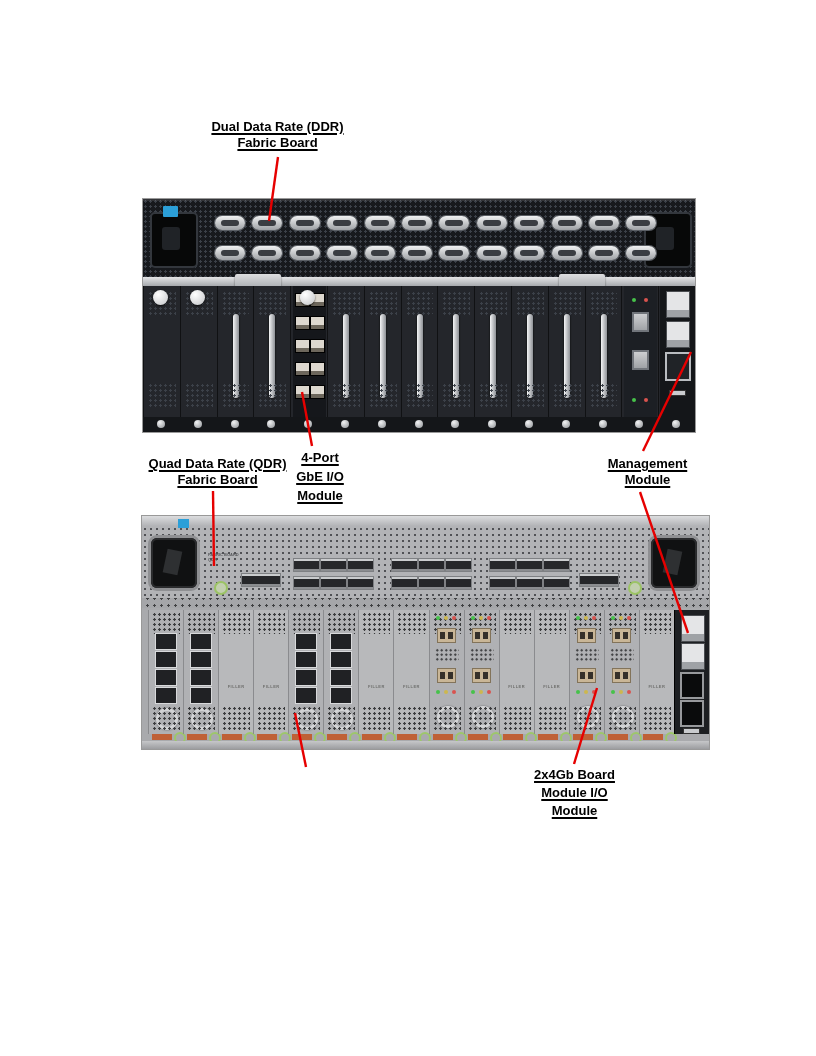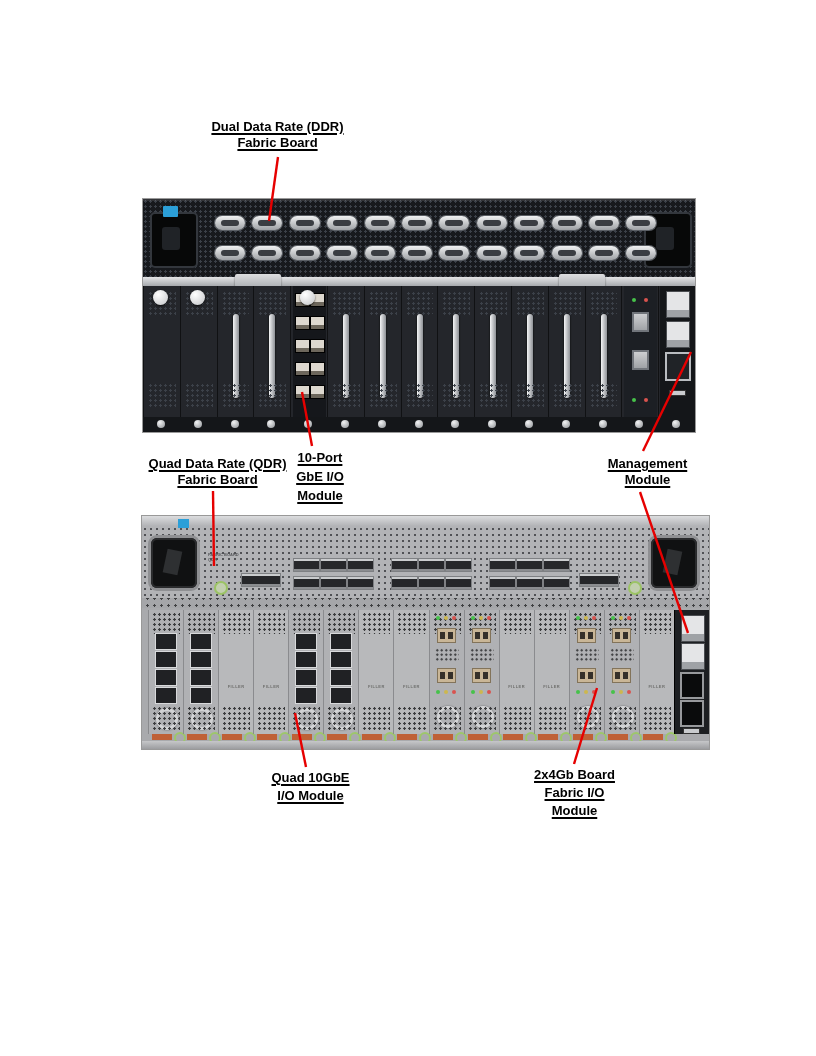--- a/index.html
+++ b/index.html
@@ -108,38 +108,34 @@
     <span>Dual Data Rate (DDR)</span>
     <span>Fabric Board</span>
   </div>
 
   <div class="callout-label" id="label-qdr">
     <span>Quad Data Rate (QDR)</span>
     <span>Fabric Board</span>
   </div>
 
   <div class="callout-label" id="label-gbe">
-    <span>10-Port</span>
+    <span>4-Port</span>
     <span>GbE I/O</span>
     <span>Module</span>
   </div>
 
   <div class="callout-label" id="label-mgmt">
     <span>Management</span>
     <span>Module</span>
   </div>
 
-  <div class="callout-label" id="label-quad">
-    <span>Quad 10GbE</span>
-    <span>I/O Module</span>
-  </div>
 
   <div class="callout-label" id="label-fc">
     <span>2x4Gb Board</span>
-    <span>Fabric I/O</span>
+    <span>Module I/O</span>
     <span>Module</span>
   </div>
 
   <div class="chassis" id="chassis-ddr">
       <div class="ddr-top">
         <div class="psock" style="left: 7px; top: 13px;"></div>
         <div class="psock" style="left: 501px; top: 13px;"></div>
         <div class="ddr-logo" style="left: 20px; top: 7px; background: rgb(43, 159, 216);"></div>
         <div class="cx4" style="left: 72px; top: 17px;"></div>
         <div class="cx4" style="left: 109.4px; top: 17px;"></div>

